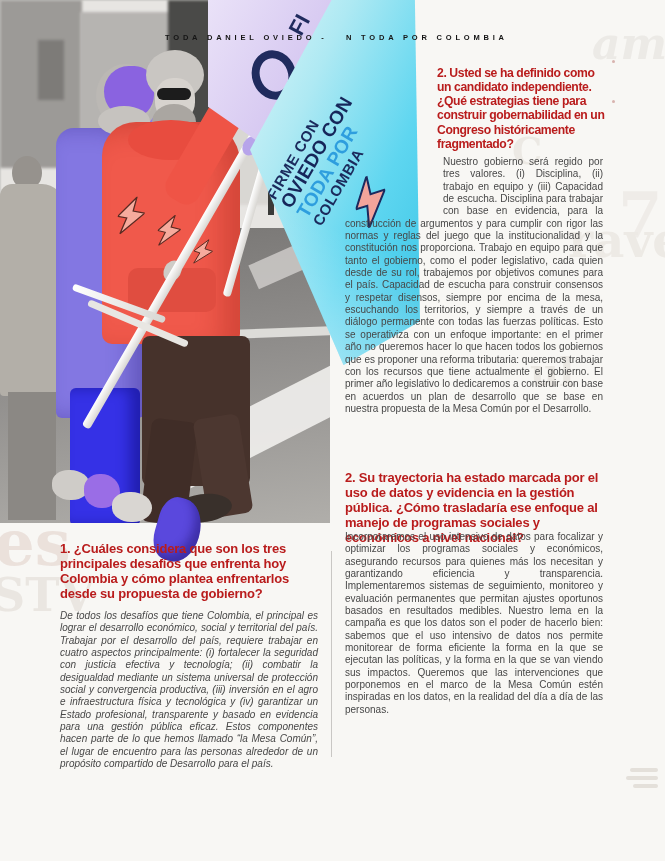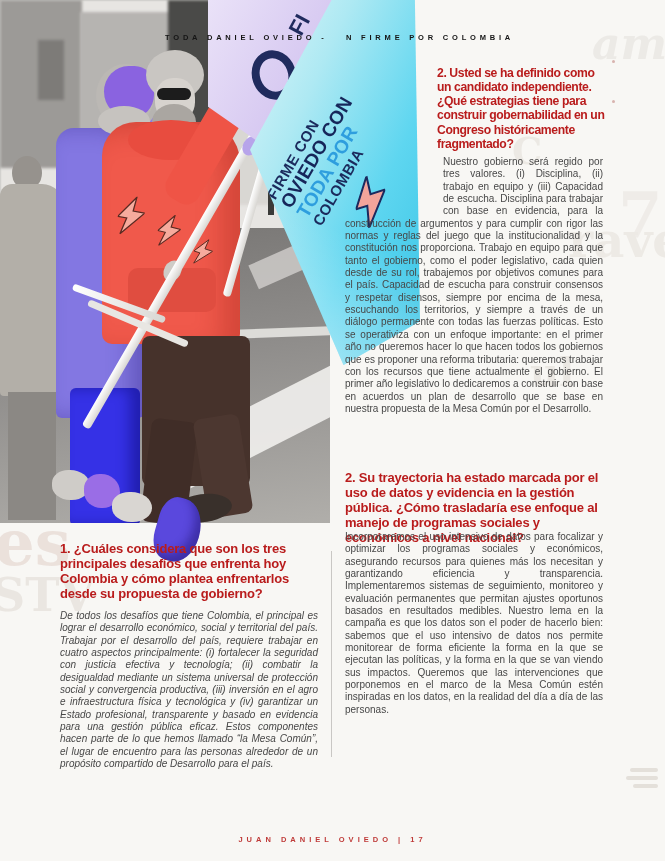--- a/index.html
+++ b/index.html
@@ -252,29 +252,28 @@
       <div class="ft2">OVIEDO CON</div>
       <div class="ft3">TODA POR</div>
       <div class="ft4">COLOMBIA</div>
     </div>
     <svg class="flag-bolt" width="34" height="50" viewBox="0 0 20 30">
         <polygon points="12,0 0,17 7,17 4,30 20,11 11,11" fill="#f2a49b" stroke="#1c2a5e" stroke-width="1.2"></polygon>
       </svg>
   </div>
 
   <div class="hdr hdr-left">TODA DANIEL OVIEDO -</div>
-  <div class="hdr hdr-right">N FIRME POR COLOMBIA</div>
+  <div class="hdr hdr-right">N TODA POR COLOMBIA</div>
 
   <div class="q q2">2. Usted se ha definido como un candidato independiente. ¿Qué estrategias tiene para construir gobernabilidad en un Congreso históricamente fragmentado?</div>
   <div class="ans a2">
     <div class="a2-spacer"></div><span>Nuestro gobierno será regido por tres valores. (i) Disciplina, (ii) trabajo en equipo y (iii) Capacidad de escucha. Disciplina para trabajar con base en evidencia, para la construcción de argumentos y para cumplir con rigor las normas y reglas del juego que la institucionalidad y la constitución nos proporciona. Trabajo en equipo para que tanto el gobierno, como el poder legislativo, cada quien desde de su rol, trabajemos por objetivos comunes para el país. Capacidad de escucha para construir consensos y respetar disensos, siempre por encima de la mesa, escuchando los territorios, y siempre a través de un diálogo permanente con todas las fuerzas políticas. Esto se operativiza con un enfoque importante: en el primer año no queremos hacer lo que hacen todos los gobiernos que es proponer una reforma tributaria: queremos trabajar con los recursos que tiene actualmente el gobierno. El primer año legislativo lo dedicaremos a construir con base en acuerdos un plan de desarrollo que se base en nuestra propuesta de la Mesa Común por el Desarrollo.</span>
   </div>
 
   <div class="q q3">2. Su trayectoria ha estado marcada por el uso de datos y evidencia en la gestión pública. ¿Cómo trasladaría ese enfoque al manejo de programas sociales y económicos a nivel nacional?</div>
   <div class="ans a3"><span>Incorporaremos el uso intensivo de datos para focalizar y optimizar los programas sociales y económicos, asegurando recursos para quienes más los necesitan y garantizando eficiencia y transparencia. Implementaremos sistemas de seguimiento, monitoreo y evaluación permanentes que permitan ajustes oportunos basados en resultados medibles. Nuestro lema en la campaña es que los datos son el poder de hacerlo bien: sabemos que el uso intensivo de datos nos permite monitorear de forma eficiente la forma en la que se ejecutan las políticas, y la forma en la que se van viendo sus impactos. Queremos que las intervenciones que porponemos en el marco de la Mesa Común estén inspiradas en los datos, en la realidad del día a día de las personas.</span></div>
 
   <div class="q q1">1. ¿Cuáles considera que son los tres principales desafíos que enfrenta hoy Colombia y cómo plantea enfrentarlos desde su propuesta de gobierno?</div>
   <div class="ans a1"><span>De todos los desafíos que tiene Colombia, el principal es lograr el desarrollo económico, social y territorial del país. Trabajar por el desarrollo del país, requiere trabajar en cuatro aspectos principalmente: (i) fortalecer la seguridad con justicia efectiva y tecnología; (ii) combatir la desigualdad mediante un sistema universal de protección social y convergencia productiva, (iii) inversión en el agro e infraestructura física y tecnológica y (iv) garantizar un Estado profesional, transparente y basado en evidencia para una gestión pública eficaz. Estos componentes hacen parte de lo que hemos llamado “la Mesa Común”, el lugar de encuentro para las personas alrededor de un propósito compartido de Desarrollo para el país.</span></div>
 
   <div class="divider"></div>
 
-  <div class="footer">JUAN DANIEL OVIEDO | 17</div>
 </div>
 
 </body></html>

